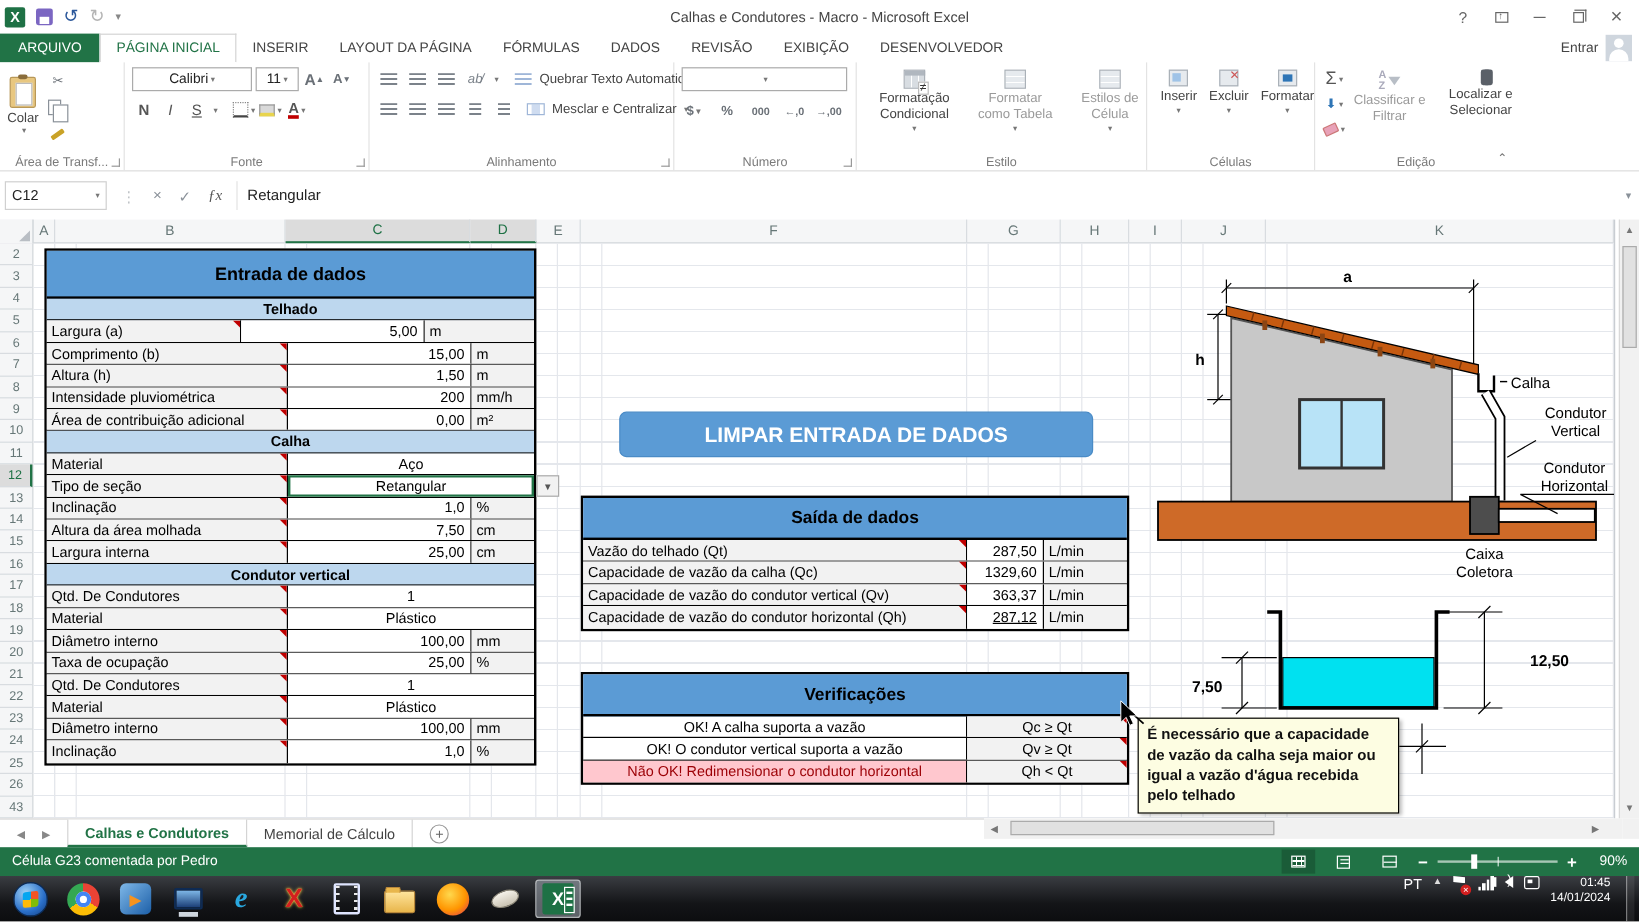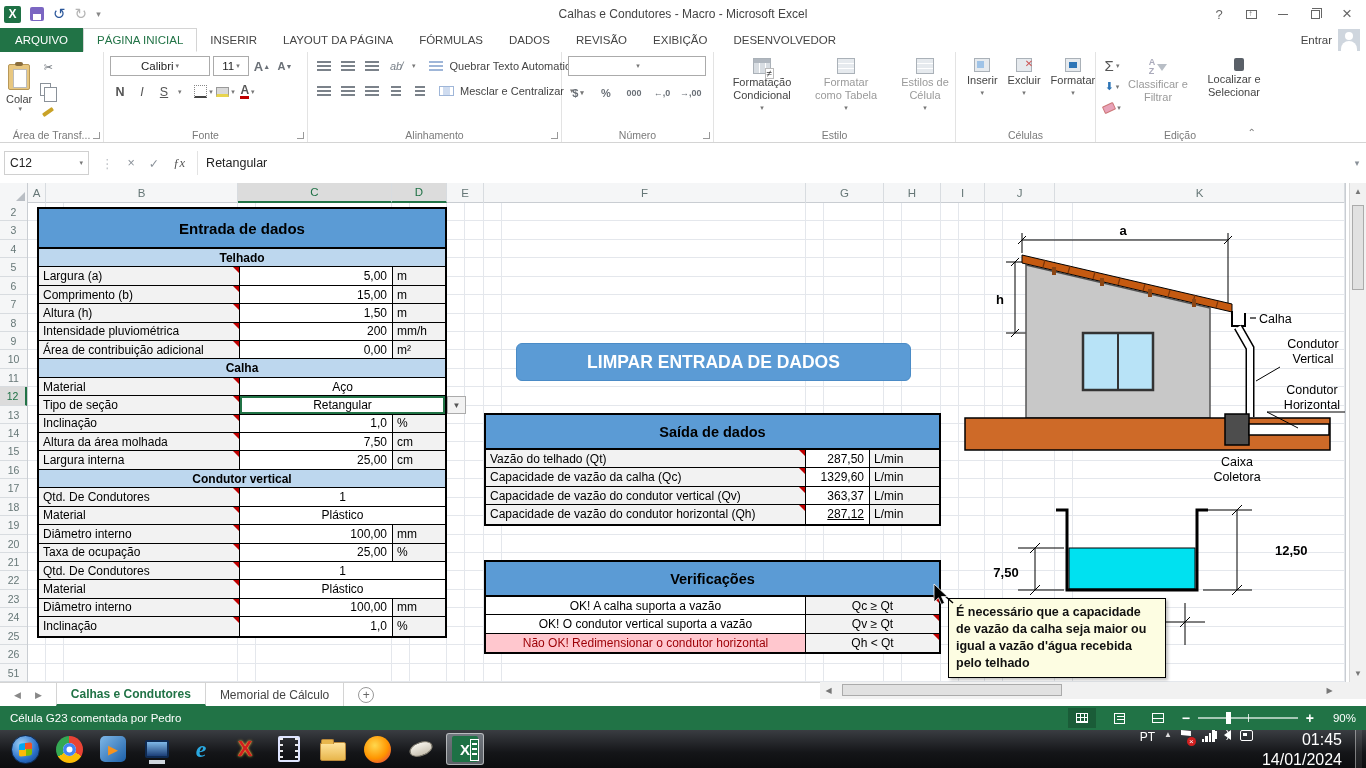--- a/index.html
+++ b/index.html
@@ -194,21 +194,21 @@
 .tr-up{font-size:8px;color:#ddd}
 .tr-flag{width:12px;height:14px;position:relative}
 .tr-flag:before{content:"";position:absolute;left:0;top:0;width:10px;height:7px;background:#fff;clip-path:polygon(0 0,100% 15%,100% 85%,0 70%)}
 .tr-flag:after{content:"×";position:absolute;right:-3px;bottom:-2px;width:9px;height:9px;background:#D21F1F;border-radius:50%;color:#fff;font-size:8px;line-height:9px;text-align:center}
 .tr-sig{display:flex;align-items:flex-end;gap:1px;height:12px}
 .tr-sig i{width:2.5px;background:#fff;display:block}
 .tr-spk{width:0;height:0;border-top:5px solid transparent;border-bottom:5px solid transparent;border-right:7px solid #fff;position:relative}
 .tr-spk:before{content:"";position:absolute;left:-11px;top:-4px;width:4px;height:8px;background:#fff}
 .tr-spk:after{content:")";position:absolute;left:2px;top:-7px;color:#fff;font-size:11px}
 .tr-win{width:13px;height:11px;border:1px solid #fff;border-radius:2px;background:linear-gradient(#fff,#fff) 2px 2px/4px 3px no-repeat}
-.tr-clock{text-align:right;font-size:16px;line-height:1.25;padding-right:4px}
+.tr-clock{text-align:right;font-size:10px;line-height:1.25;padding-right:4px}
 .showdesk{width:7px;height:100%;border-left:1px solid rgba(255,255,255,.4);background:rgba(255,255,255,.08)}
 
 
 .dsvg{position:absolute;left:932px;top:2px;width:390px;height:477px}
 .cursvg{position:absolute;left:903px;top:380px;width:26px;height:28px;z-index:6}
 .comment{z-index:5}
 svg text{font-family:"Liberation Sans",sans-serif}
 </style>
 </head>
 <body>
@@ -500,21 +500,21 @@
       <div class="row-h">17</div>
       <div class="row-h">18</div>
       <div class="row-h">19</div>
       <div class="row-h">20</div>
       <div class="row-h">21</div>
       <div class="row-h">22</div>
       <div class="row-h">23</div>
       <div class="row-h">24</div>
       <div class="row-h">25</div>
       <div class="row-h">26</div>
-      <div class="row-h">51</div>
+      <div class="row-h">43</div>
     </div>
 
   <div class="sheet">
     <div id="gridlines">
         <div class="vline" style="left: 17px;"></div>
         <div class="vline" style="left: 35px;"></div>
         <div class="vline" style="left: 227px;"></div>
         <div class="vline" style="left: 381px;"></div>
         <div class="vline" style="left: 436px;"></div>
         <div class="vline" style="left: 473px;"></div>
@@ -534,21 +534,21 @@
         <div class="vline" style="left: 956px;"></div>
         <div class="vline" style="left: 1026px;"></div>
         <div class="vline" style="left: 1316px;"></div>
       </div>
 
     <div class="xtable" style="left:9px;top:4px;width:410px">
       <div class="ttl" style="height:40px;font-size:15px">Entrada de dados</div>
       <div id="entrada-body">
           <div class="erow sectionrow">Telhado</div>
           <div class="erow">
-            <div class="cell c-label" style="width: 201px;">Largura (a)<span class="tri"></span></div>
+            <div class="cell c-label" style="width: 162px;">Largura (a)<span class="tri"></span></div>
             <div class="cell c-val" style="width: 153px;">5,00</div>
             <div class="cell c-unit" style="flex: 1 1 0%;">m</div>
           </div>
           <div class="erow">
             <div class="cell c-label" style="width: 201px;">Comprimento (b)<span class="tri"></span></div>
             <div class="cell c-val" style="width: 153px;">15,00</div>
             <div class="cell c-unit" style="flex: 1 1 0%;">m</div>
           </div>
           <div class="erow">
             <div class="cell c-label" style="width: 201px;">Altura (h)<span class="tri"></span></div>

